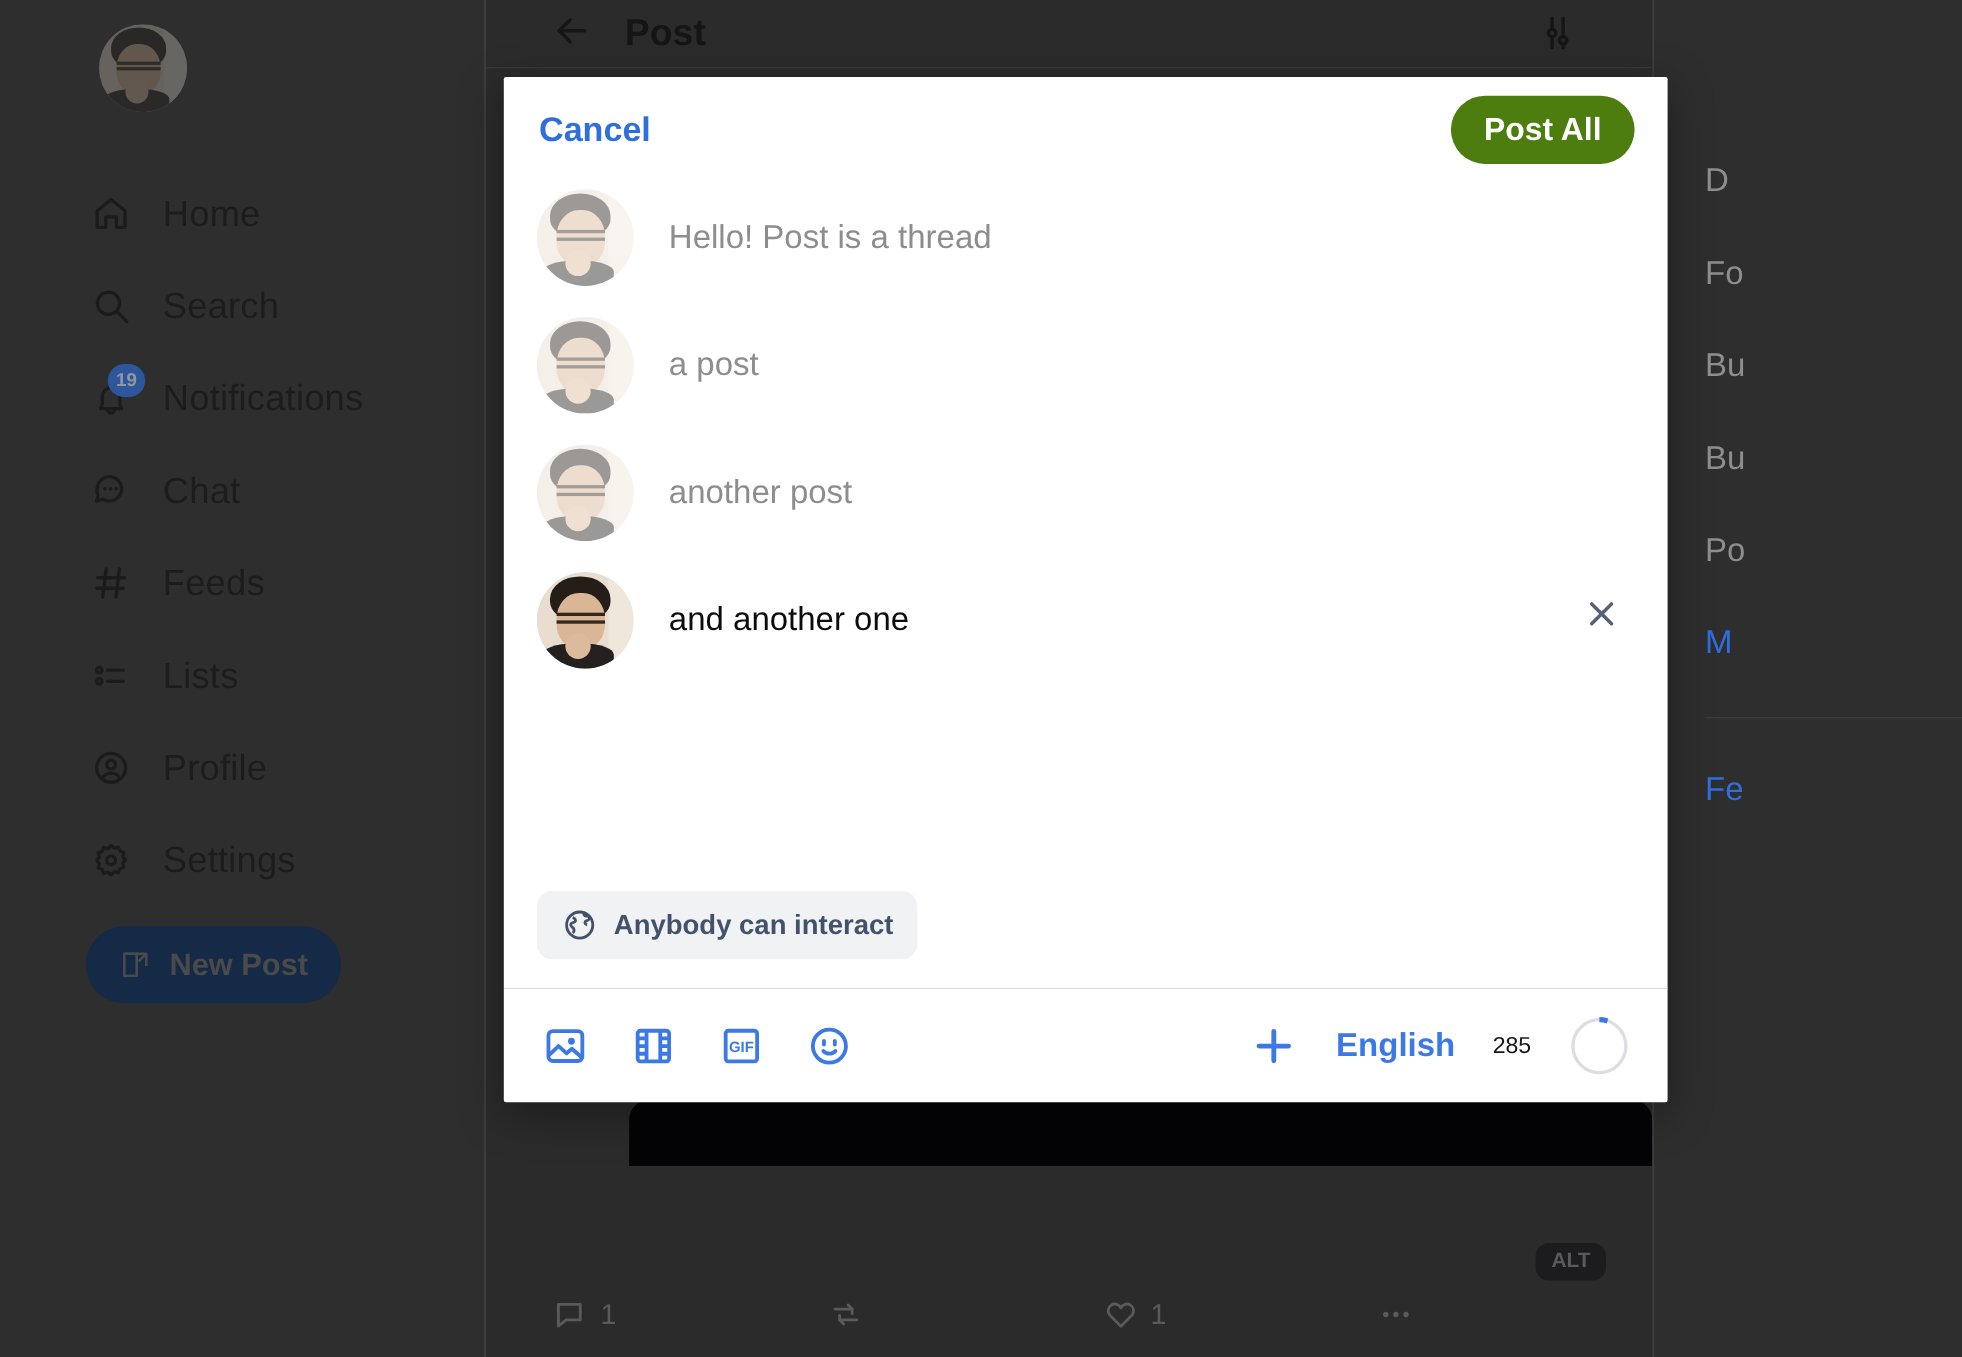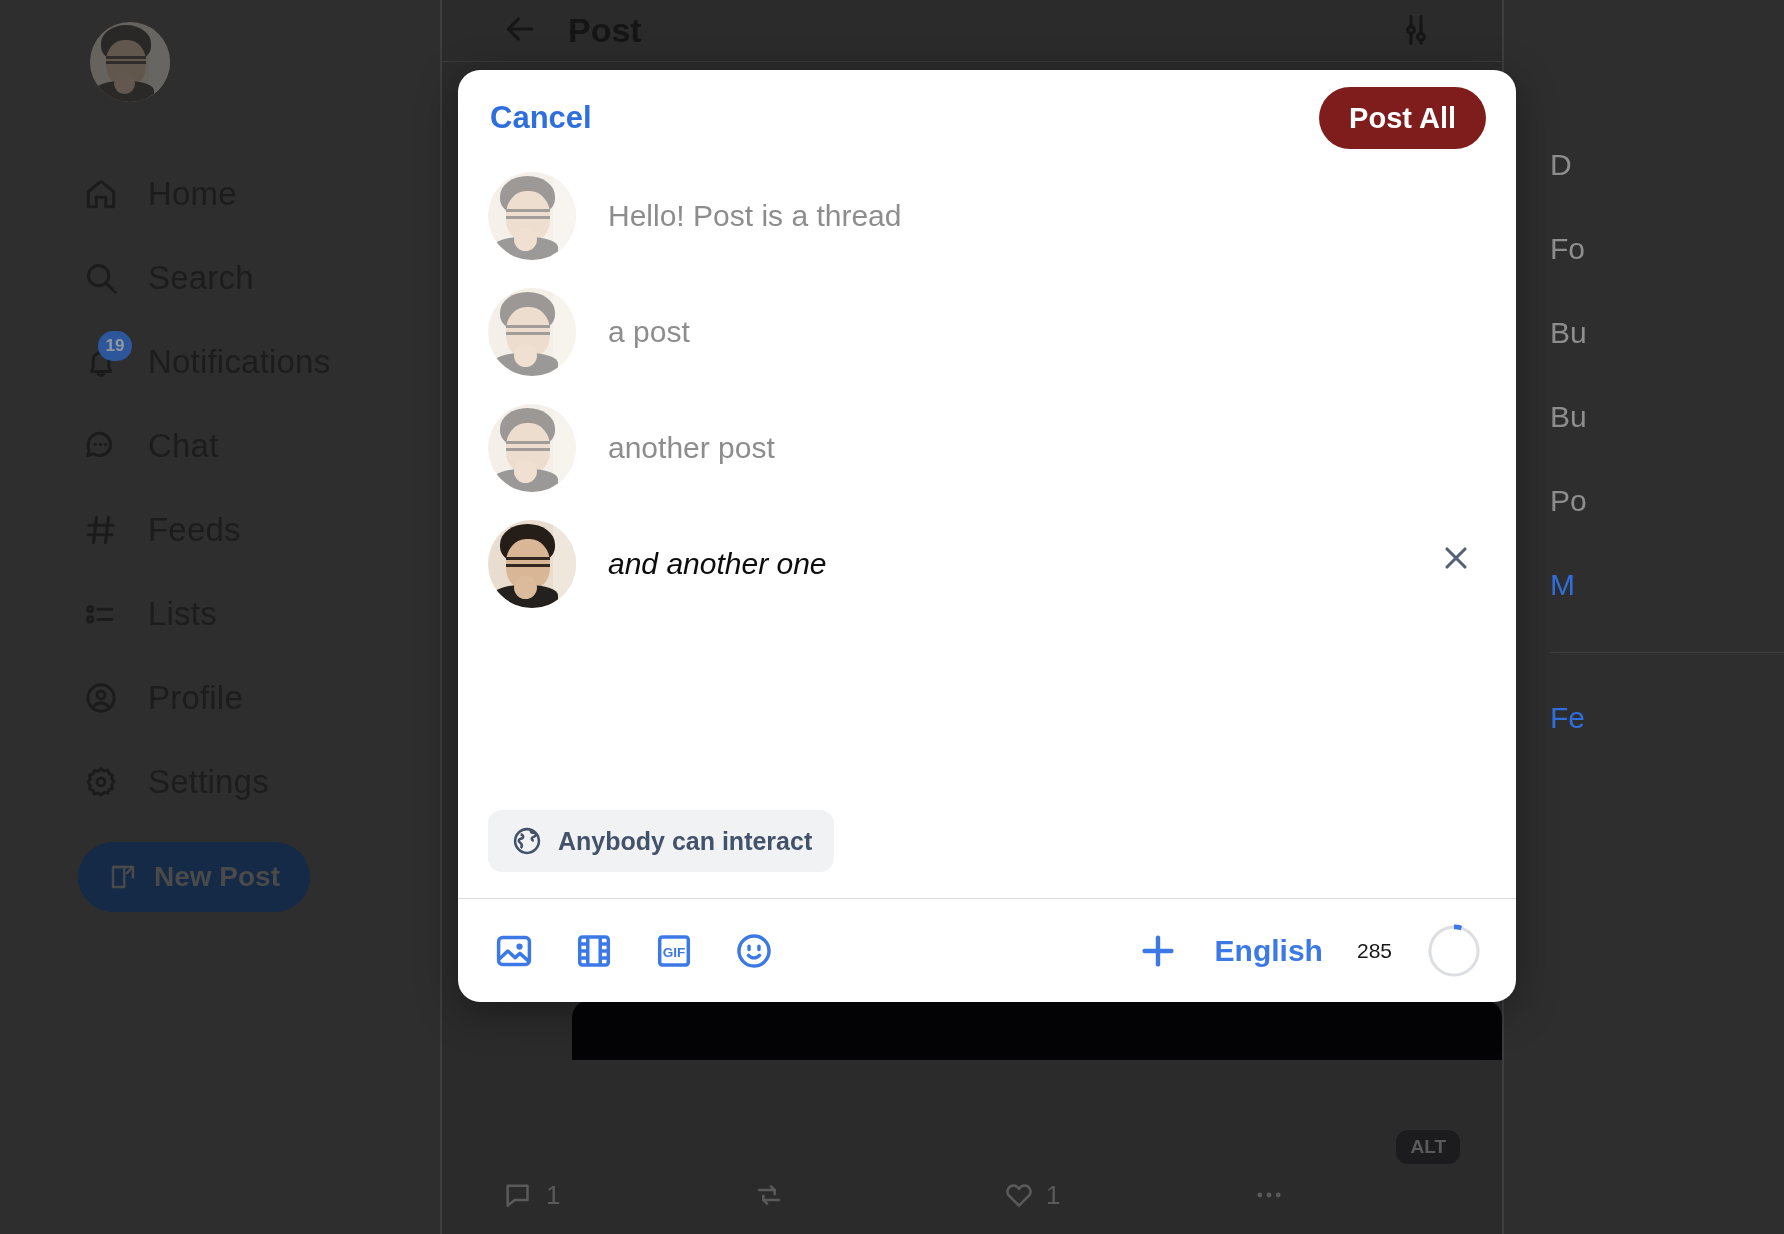--- a/index.html
+++ b/index.html
@@ -94,37 +94,37 @@
   }
   .right-list { position: absolute; left: 46px; top: 148px; width: 340px; }
   .right-list .ritem { font-size: 30px; color: #8e8e8e; margin-bottom: 50px; white-space: nowrap; }
   .right-list .ritem.link { color: #2f6fdd; }
   .right-sep { width: 300px; height: 1px; background: #3d3d3d; margin: 6px 0 48px 0; }
 
   
   .modal {
     position: absolute; left: 458px; top: 70px;
     width: 1058px; height: 932px;
-    background: #ffffff; border-radius: 22px;
+    background: #ffffff; border-radius: 2px;
     box-shadow: 0 10px 40px rgba(0,0,0,.35);
     display: flex; flex-direction: column;
     overflow: hidden;
   }
   .modal-header {
     position: relative; height: 96px; flex: 0 0 96px;
     display: flex; align-items: center; justify-content: space-between;
     padding: 0 30px 0 30px;
   }
   .cancel-btn {
     font-size: 31px; font-weight: 700; color: #2f6fdd;
     background: none; border: none; cursor: pointer;
     font-family: inherit; padding: 6px 2px;
   }
   .postall-btn {
-    background: #7f1d1d; color: #ffffff;
+    background: #4d7c0f; color: #ffffff;
     font-size: 29px; font-weight: 700;
     border: none; border-radius: 32px;
     padding: 0 30px; height: 62px; cursor: pointer;
     font-family: inherit;
   }
   .composer-list { flex: 1 1 auto; padding: 0 30px; overflow: hidden; }
   .composer-row {
     position: relative;
     display: flex; align-items: flex-start; gap: 32px;
     min-height: 116px; padding-top: 6px;
@@ -132,21 +132,21 @@
   .composer-row .avatar {
     width: 88px; height: 88px; border-radius: 50%; overflow: hidden;
     flex: 0 0 88px;
   }
   .composer-row .text {
     font-size: 30px; line-height: 40px; padding-top: 24px;
     color: #8d8d8d; flex: 1 1 auto;
   }
   .composer-row.active .text { color: #0c0c0c; }
   .composer-row.inactive .avatar { opacity: .45; }
-  .composer-row.active { min-height: 140px; font-style: italic; }
+  .composer-row.active { min-height: 140px; }
   .remove-btn {
     position: absolute; right: 8px; top: 22px;
     width: 44px; height: 44px; border: none; background: none; cursor: pointer;
     display: flex; align-items: center; justify-content: center;
   }
   .remove-btn svg { width: 36px; height: 36px; }
 
   .interact-row { padding: 16px 30px 26px 30px; }
   .interact-pill {
     display: inline-flex; align-items: center; gap: 14px;

